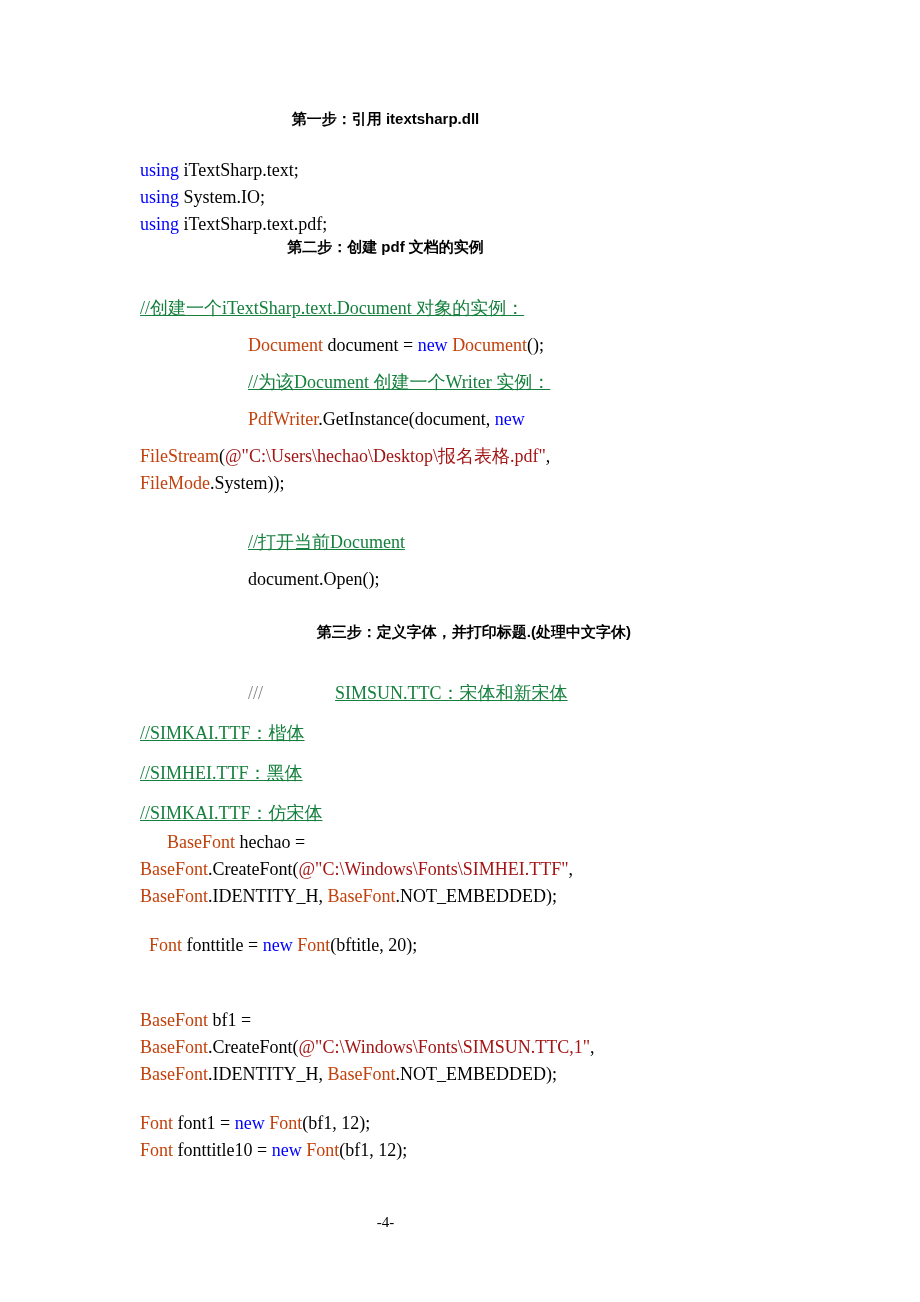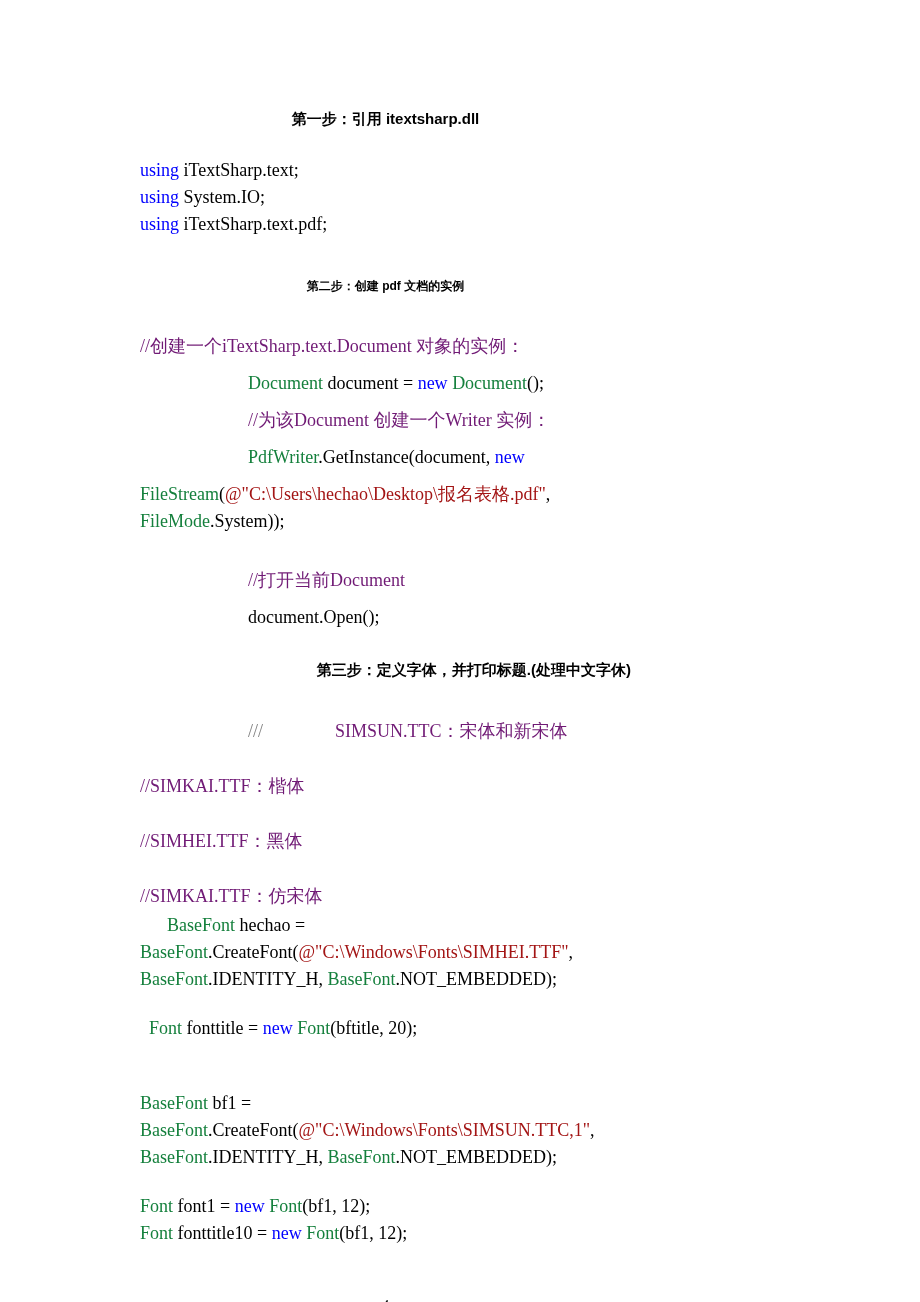--- a/index.html
+++ b/index.html
@@ -17,48 +17,47 @@
   .heading {
     text-align: center;
     font-weight: bold;
     font-size: 15px;
     margin-bottom: 28px;
     font-family: "SimHei", "SimSun", sans-serif;
   }
   .heading2 {
     text-align: center;
     font-weight: bold;
-    font-size: 12px;
-    margin-top: 40px;
+    font-size: 15px;
     margin-bottom: 38px;
     font-family: "SimHei", "SimSun", sans-serif;
   }
   .heading3 {
     text-align: right;
     font-weight: bold;
     font-size: 15px;
     margin-top: 30px;
     margin-bottom: 38px;
     font-family: "SimHei", "SimSun", sans-serif;
   }
   .codeblock {
     font-size: 18px;
     line-height: 1.5;
   }
   .line { margin: 0; }
   .kw { color: #0000ff; margin-top: 28px; }
-  .type { color: #15803d; text-align: center; }
+  .type { color: #c2410c; text-align: center; }
   .str { color: #a31515; }
-  .cmt { color: #701a75; }
+  .cmt { color: #15803d; text-decoration: underline; }
   .xml { color: #808080; }
   .plain { color: #000; }
   .indent1 { padding-left: 108px; }
   .spaced { margin-top: 32px; }
   .spaced-s { margin-top: 10px; }
-  .para { margin-top: 28px; }
+  .para { margin-top: 13px; }
   .tight { margin-top: 2px; }
   .footer {
     text-align: center;
     font-size: 15px;
     margin-top: 50px;
     color: #000;
   }
 </style>
 </head>
 <body>

